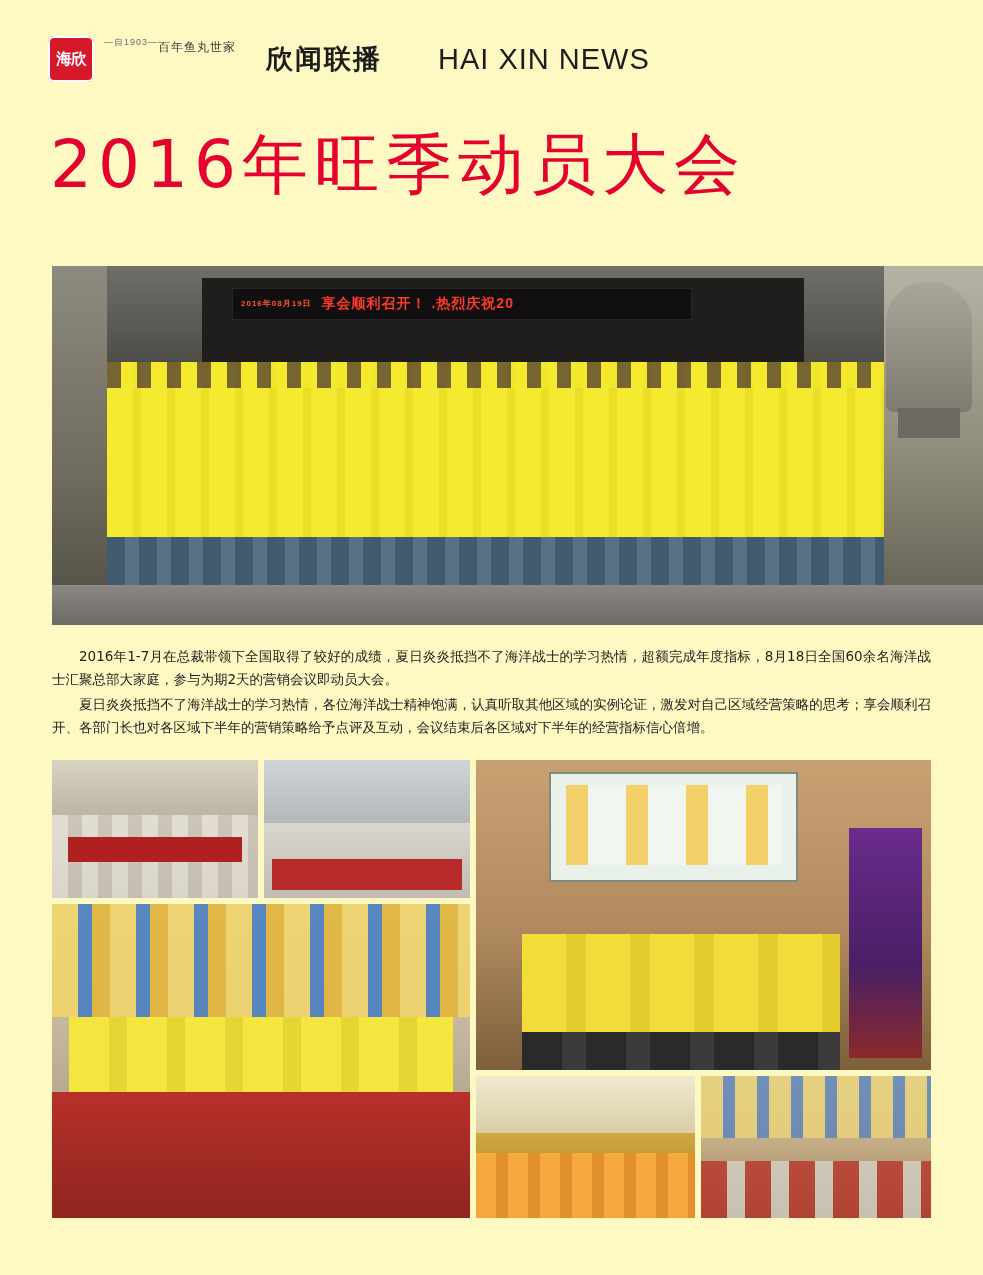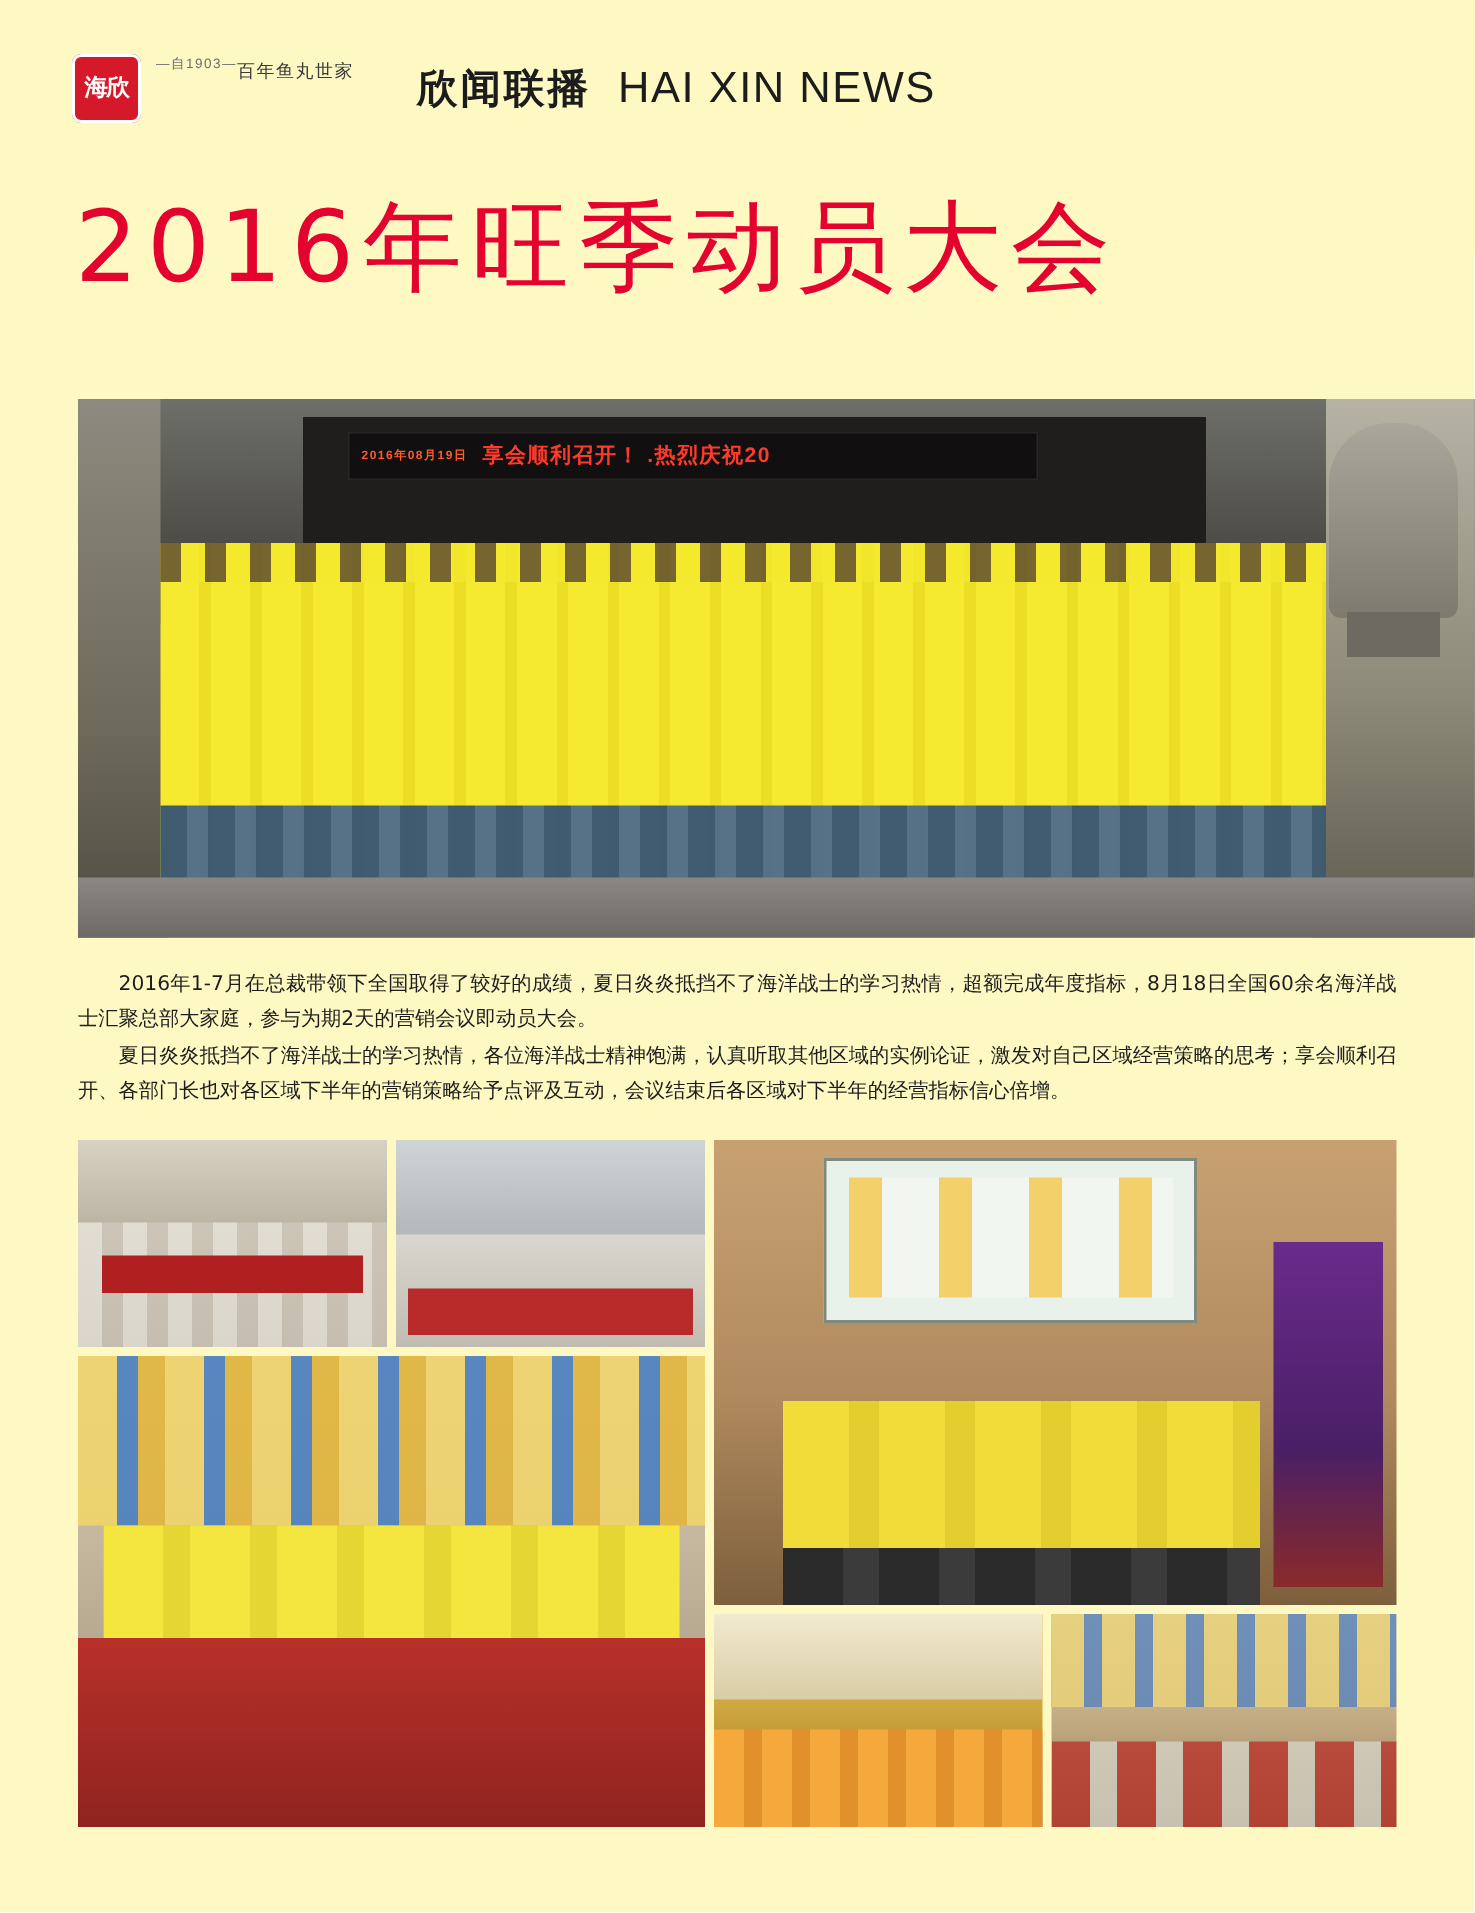--- a/index.html
+++ b/index.html
@@ -71,28 +71,28 @@
     white-space: nowrap;
   }
   .logo-line-bottom {
     font-size: 12px;
     color: #3a3a3a;
     letter-spacing: 1px;
     white-space: nowrap;
     margin-top: 3px;
   }
   .brand-cn {
-    margin-left: 42px;
+    margin-left: 30px;
     font-size: 27px;
     font-weight: bold;
     color: #1c1c1c;
     letter-spacing: 2px;
   }
   .brand-en {
-    margin-left: 18px;
+    margin-left: 56px;
     font-size: 29px;
     color: #1c1c1c;
     letter-spacing: 1px;
     font-family: "Liberation Sans", sans-serif;
   }
 
   
   .main-title {
     position: absolute;
     top: 132px;

